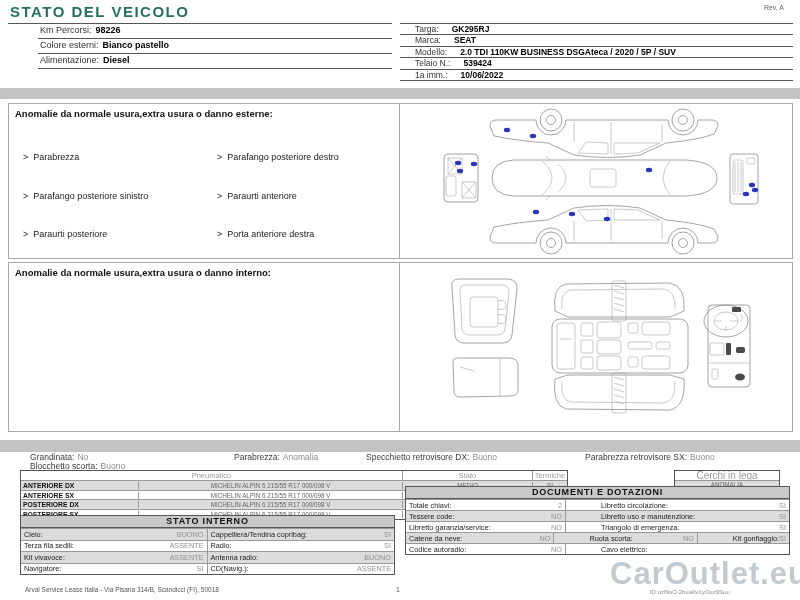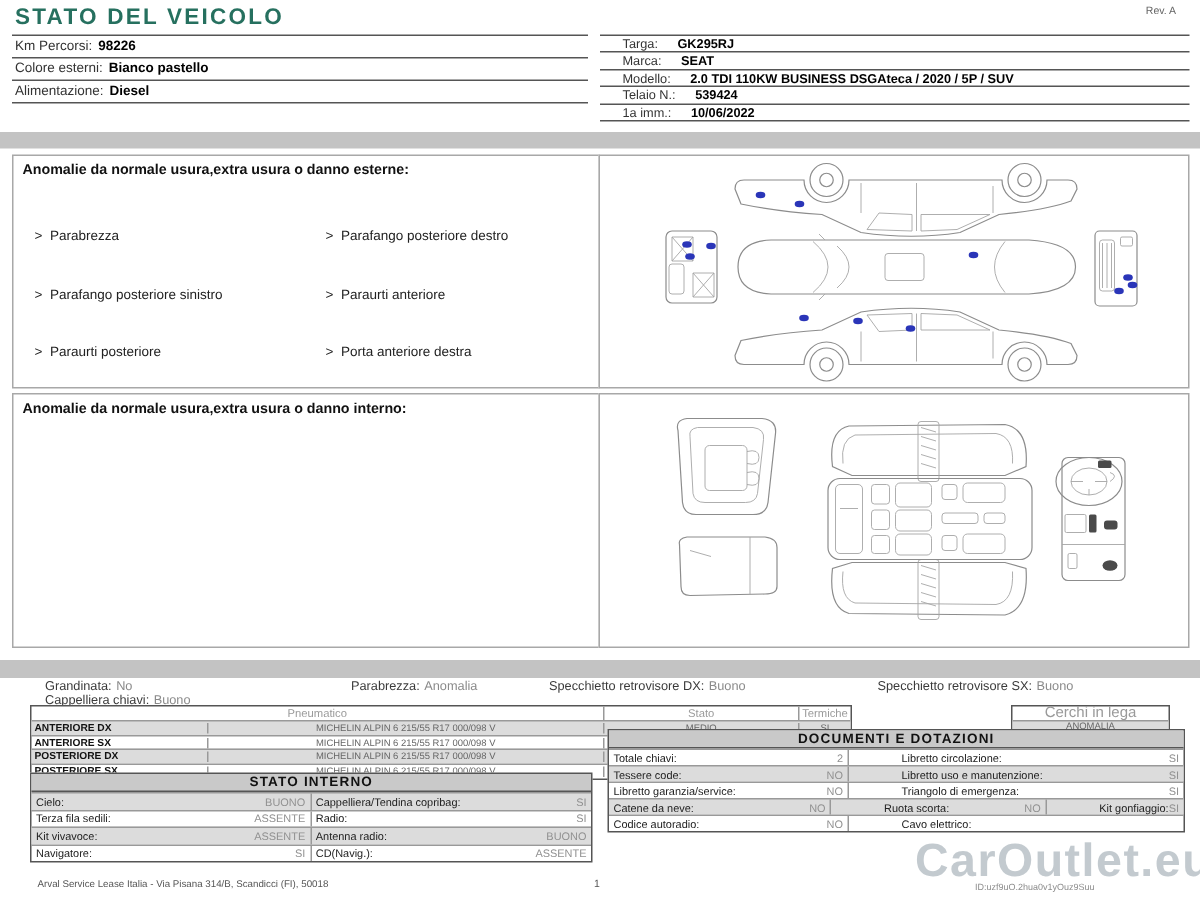--- a/index.html
+++ b/index.html
@@ -7,21 +7,21 @@
         font-family:"Liberation Sans", sans-serif;color:#000;}
   .title{position:absolute;left:10px;top:3px;font-size:15px;font-weight:bold;
          letter-spacing:1.5px;color:#26705f;}
   .rev{position:absolute;right:16px;top:4px;font-size:7px;color:#666;}
 
   .info{position:absolute;border-top:1px solid #555;}
   .info .row{display:flex;align-items:baseline;border-bottom:1px solid #555;padding:1px 2px;box-sizing:border-box;}
   .info .lbl{font-size:9px;color:#333;white-space:nowrap;}
   .info .val{font-size:9px;font-weight:bold;color:#000;margin-left:4px;white-space:nowrap;}
   .info-left{left:8px;top:23px;width:384px;}
-  .info-left .row{height:15px;}
+  .info-left .row{height:15px;margin-left:30px;}
   .info-right{left:400px;top:23px;width:393px;}
   .info-right .row{height:11.4px;padding-top:0;}
   .info-right .lbl,.info-right .val{font-size:8.5px;margin-left:13px;}
 
   .band{position:absolute;left:0;width:800px;background:#c3c3c3;}
   .band1{top:88px;height:11px;}
   .band2{top:440px;height:12px;}
 
   .panel{position:absolute;border:1px solid #a8a8a8;background:#fff;box-sizing:border-box;}
   .ext-left{left:8px;top:103px;width:392px;height:156px;}
@@ -275,30 +275,30 @@
       </g>
     </svg>
   </div>
 
   <div class="band band2"></div>
 
   <div class="summary-item" style="left:30px;top:452px;">
     <span class="lbl">Grandinata:</span><span class="val">No</span>
   </div>
   <div class="summary-item" style="left:30px;top:461px;">
-    <span class="lbl">Cappelliera chiavi:</span><span class="val">Buono</span>
+    <span class="lbl">Blocchetto scorta:</span><span class="val">Buono</span>
   </div>
   <div class="summary-item" style="left:234px;top:452px;">
     <span class="lbl">Parabrezza:</span><span class="val">Anomalia</span>
   </div>
   <div class="summary-item" style="left:366px;top:452px;">
     <span class="lbl">Specchietto retrovisore DX:</span><span class="val">Buono</span>
   </div>
   <div class="summary-item" style="left:585px;top:452px;">
-    <span class="lbl">Specchietto retrovisore SX:</span><span class="val">Buono</span>
+    <span class="lbl">Parabrezza retrovisore SX:</span><span class="val">Buono</span>
   </div>
 
   <div class="ttable">
     <div class="thead">
       <div class="h-pneu">Pneumatico</div>
       <div class="h-stato">Stato</div>
       <div class="h-term">Termiche</div>
     </div>
     <div class="trow shade">
       <div class="c-pos">ANTERIORE DX</div>

